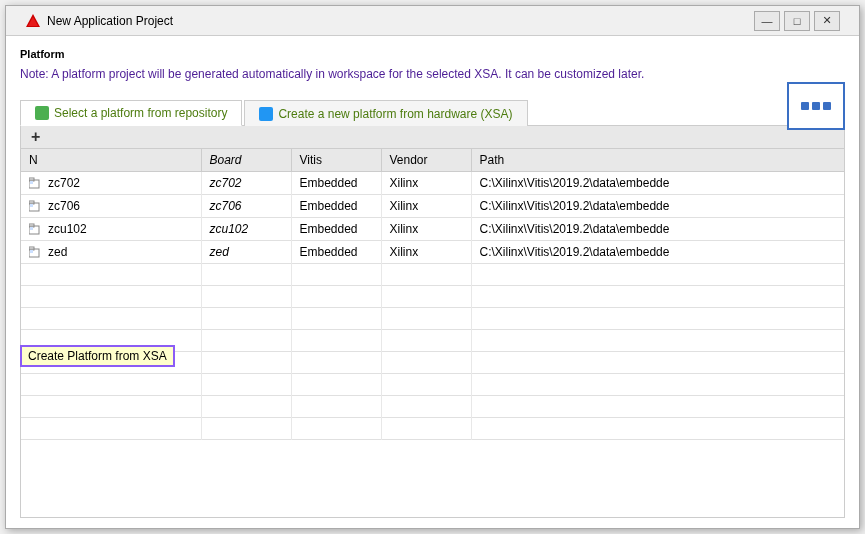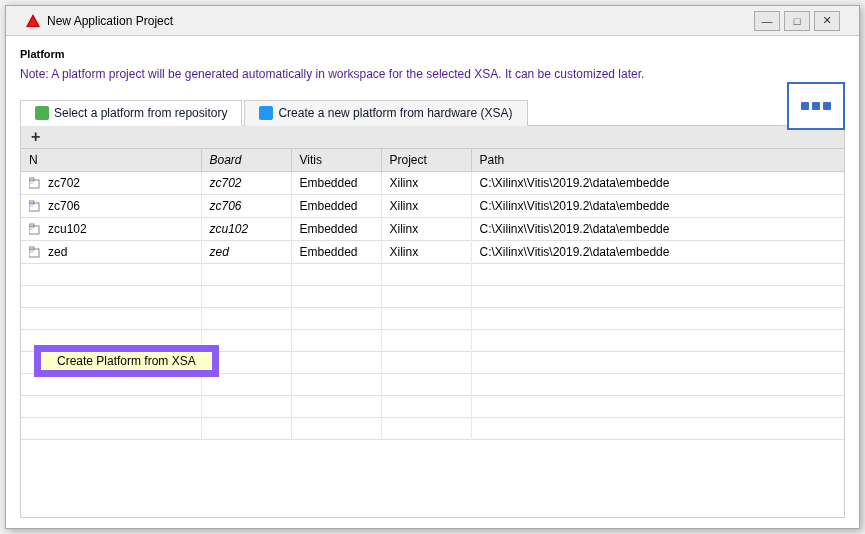--- a/index.html
+++ b/index.html
@@ -108,23 +108,23 @@
       border-bottom: 1px solid #ccc;
       margin-bottom: 0;
     }
     .tab {
       padding: 5px 14px;
       font-size: 12px;
       cursor: pointer;
       border: 1px solid #ccc;
       border-bottom: none;
       background: #f5f5f5;
-      color: #0f172a;
-      display: flex;
-      align-items: flex-start;
+      color: #4d7c0f;
+      display: flex;
+      align-items: flex-end;
       gap: 5px;
       margin-right: 2px;
       position: relative;
       top: 1px;
     }
     .tab.active {
       background: #fff;
       border-color: #ccc;
       border-bottom: 1px solid #fff;
       font-weight: 500;
@@ -215,28 +215,28 @@
       flex-shrink: 0;
       display: inline-flex;
       align-items: center;
       justify-content: center;
     }
 
     
     .tooltip-box {
       position: absolute;
       background: #ffffcc;
-      border: 7px solid #8b5cf6;
-      padding: 2px 16px;
+      border: 2px solid #8b5cf6;
+      padding: 2px 6px;
       font-size: 12px;
       color: #000;
       pointer-events: none;
       z-index: 100;
       top: 196px;
-      left: 14px;
+      left: 0;
       white-space: nowrap;
     }
 
     
     .col-name { width: 180px; }
     .col-board { width: 90px; font-style: italic; }
     .col-flow { width: 90px; }
     .col-vendor { width: 90px; }
     .col-path { width: auto; }
     .relative-wrap {
@@ -295,21 +295,21 @@
 
       <div class="tooltip-box">Create Platform from XSA</div>
 
       <div class="table-container">
         <table>
           <thead>
             <tr>
               <th class="col-name">N</th>
               <th class="col-board">Board</th>
               <th class="col-flow">Vitis</th>
-              <th class="col-vendor">Project</th>
+              <th class="col-vendor">Vendor</th>
               <th class="col-path">Path</th>
             </tr>
           </thead>
           <tbody id="table-body">
               <tr>
                 <td class="col-name">
                   <div class="name-cell">
     <span class="row-icon">
       <svg width="14" height="12" viewBox="0 0 14 12">
         <rect x="0" y="3" width="10" height="8" fill="none" stroke="#888" stroke-width="1"></rect>

